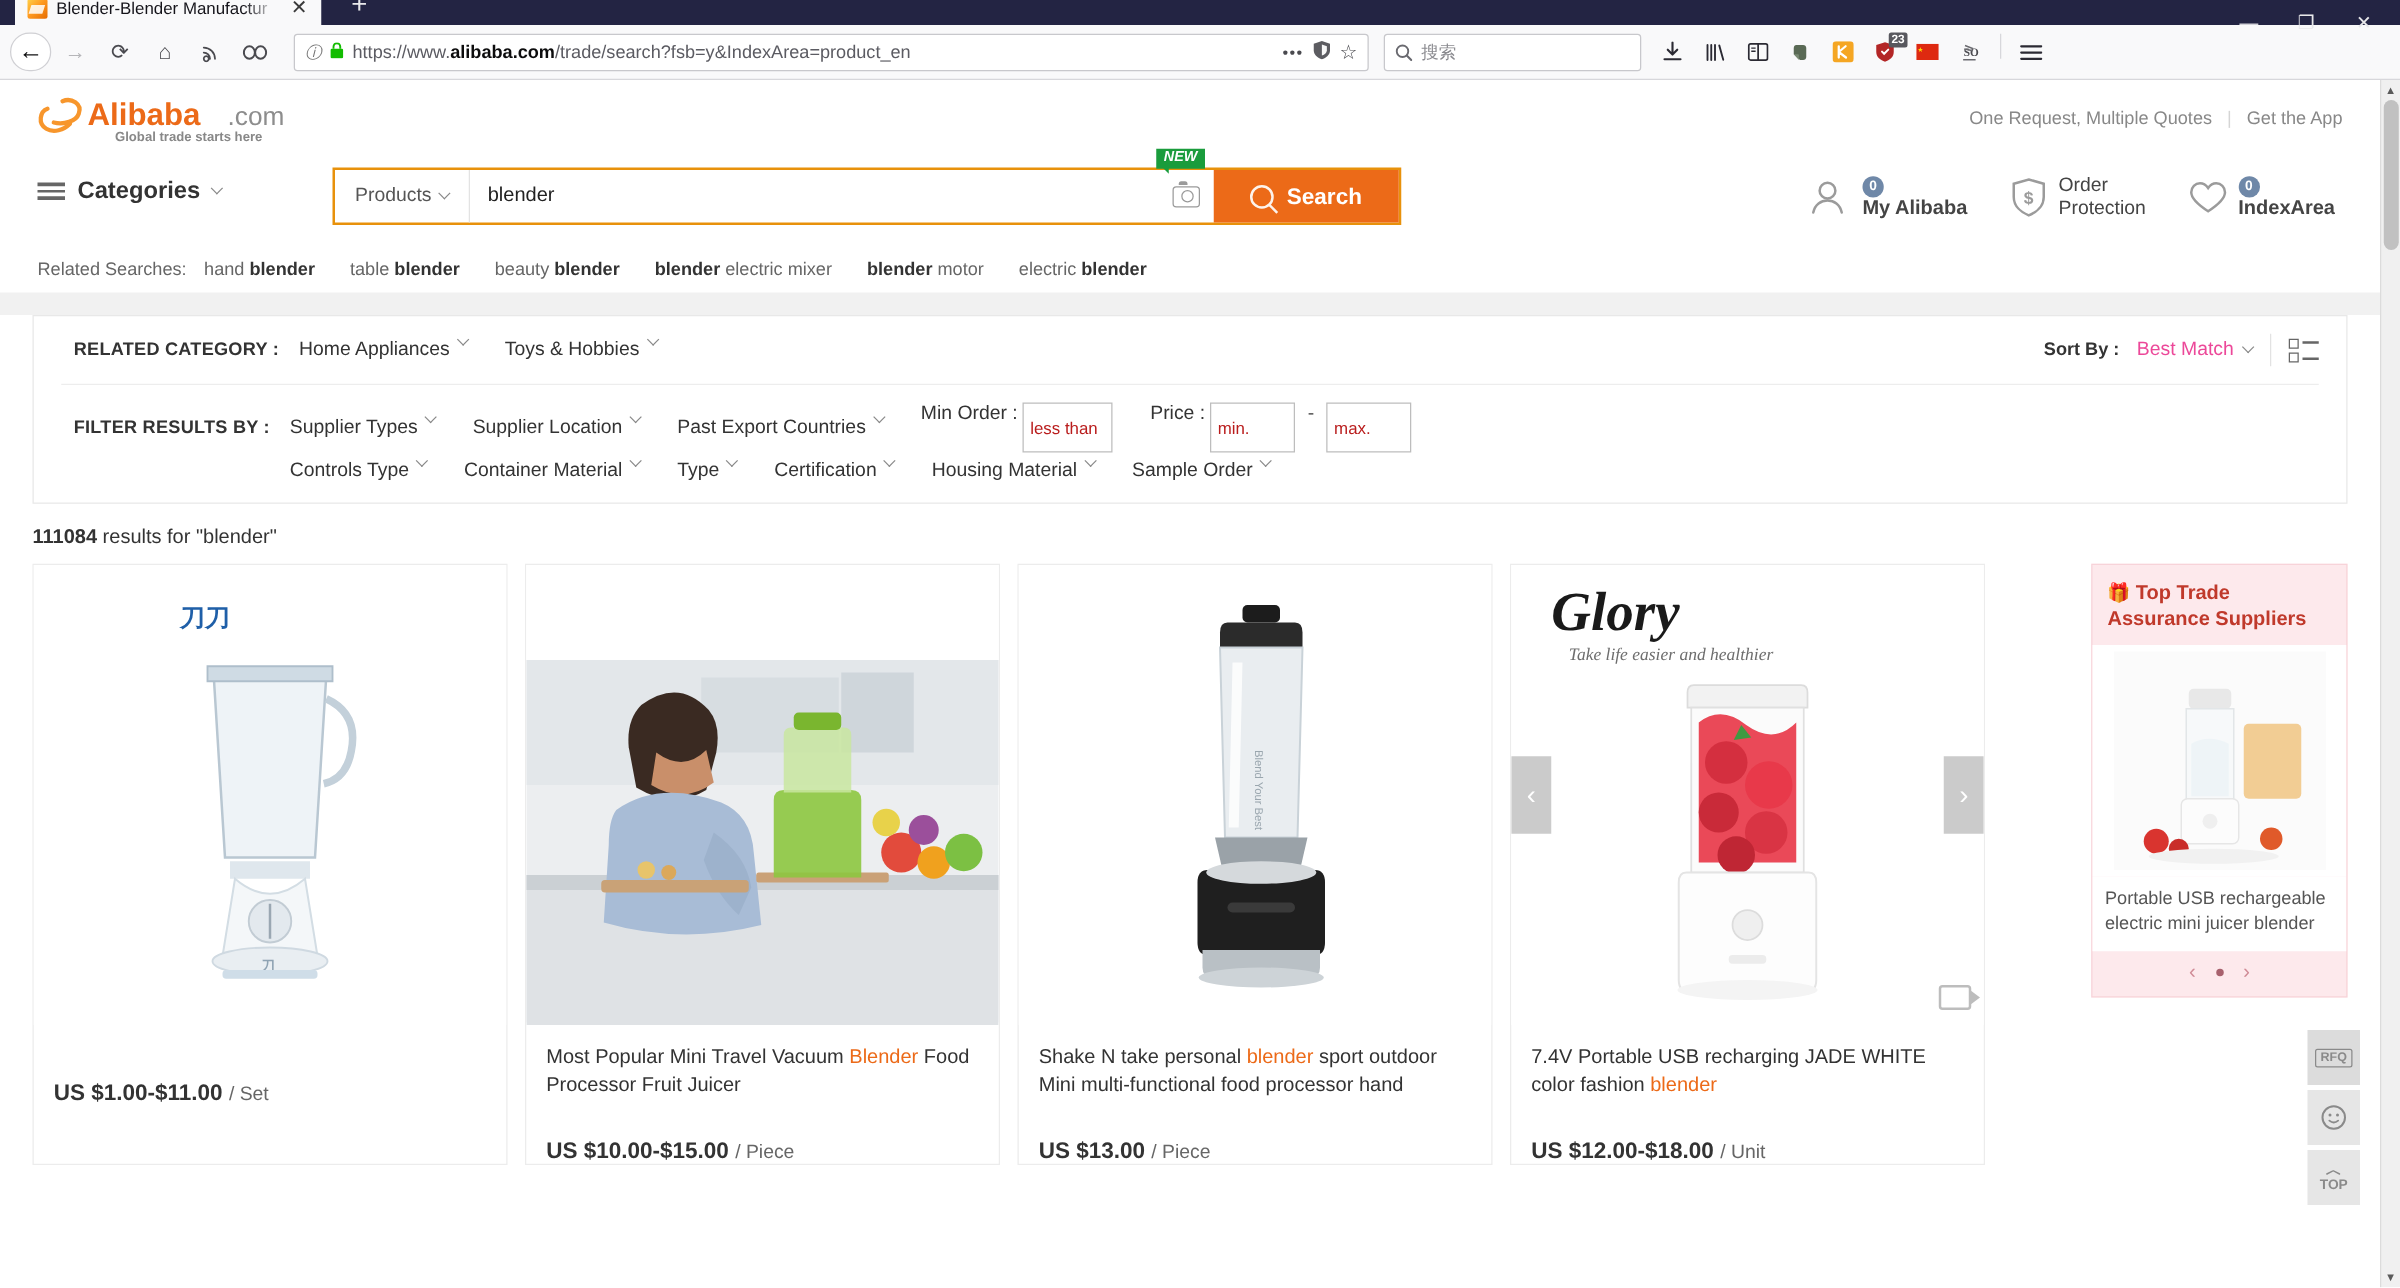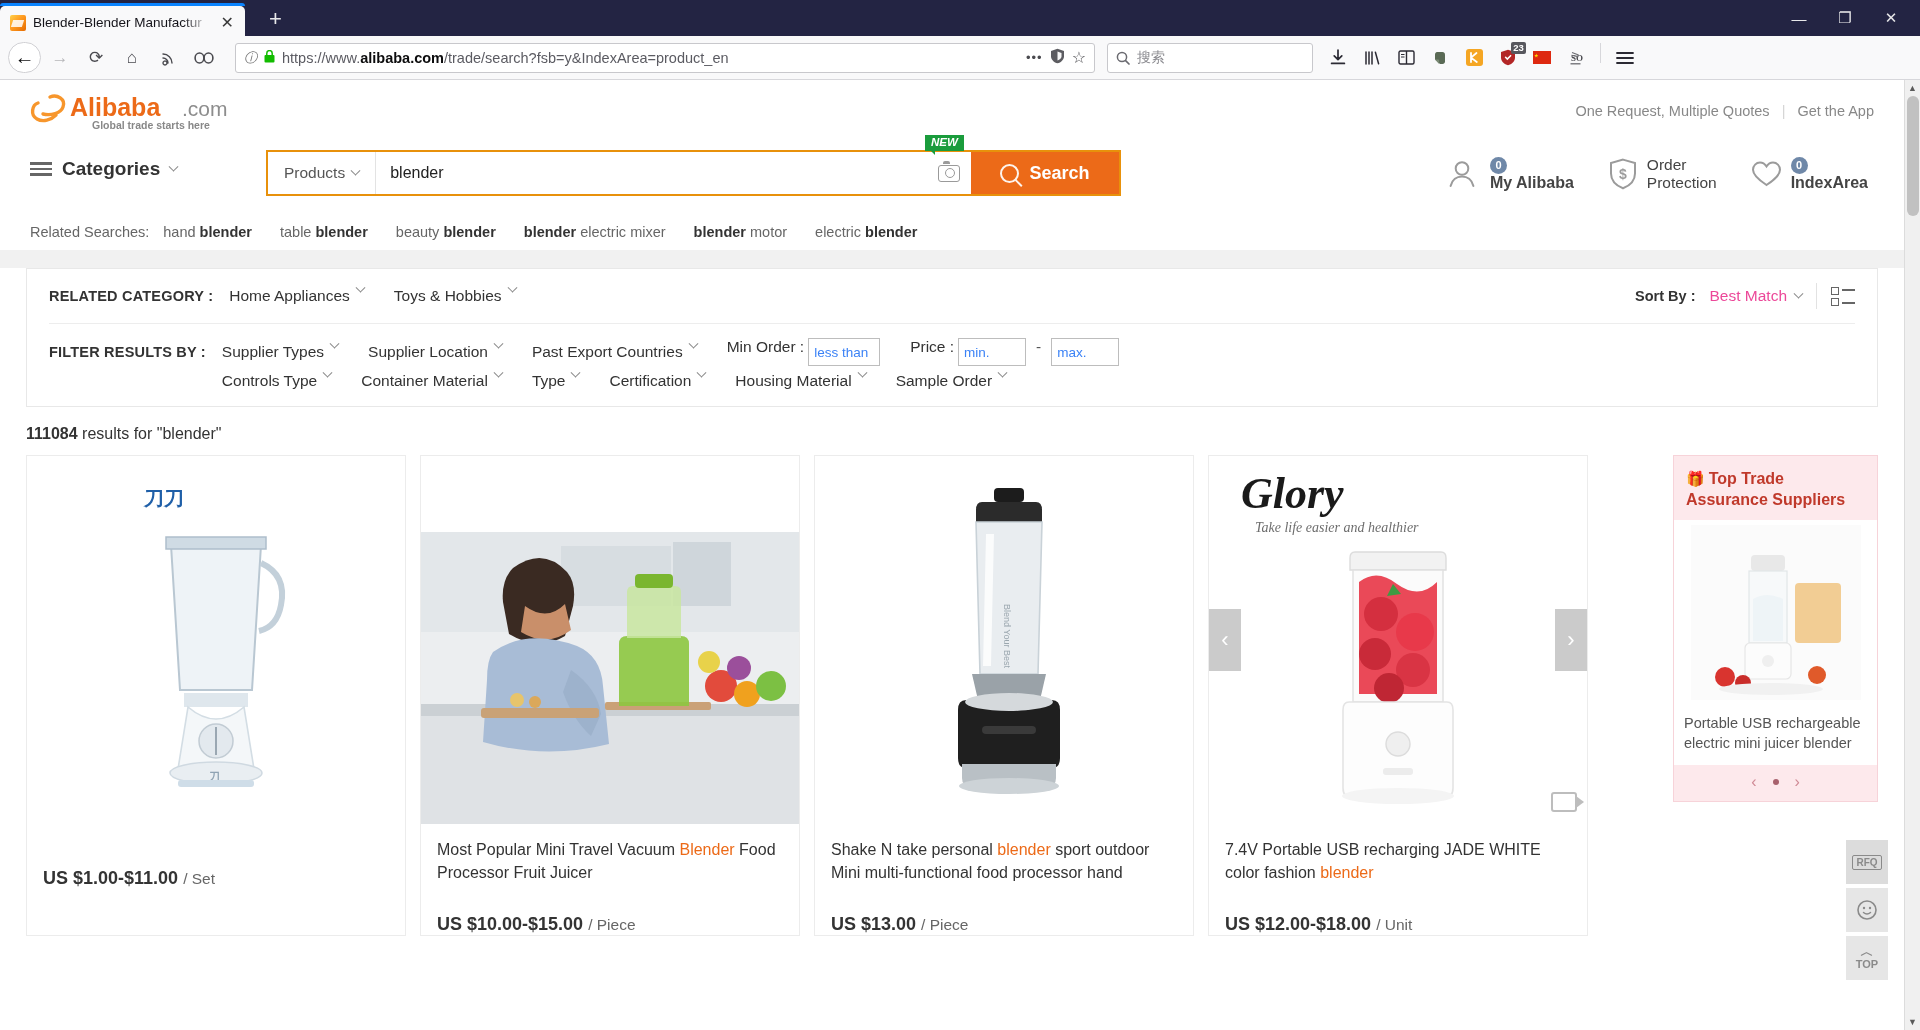--- a/index.html
+++ b/index.html
@@ -6,22 +6,22 @@
   html, body { margin:0; padding:0; }
   body {
     width:1920px; height:1030px; overflow:hidden;
     font-family:"Liberation Sans", sans-serif;
     background:#ffffff; font-size:14px; color:#333;
   }
 
   
   #browser { width:1920px; height:1030px; display:flex; flex-direction:column; }
   .tabstrip {
-    height:36px; background:#232443; display:flex; align-items:flex-end;
-    padding-left:0; position:relative; flex:none;
+    height:20px; background:#232443; display:flex; align-items:flex-end;
+    padding-left:12px; position:relative; flex:none;
   }
   .tab {
     height:33px; background:#f9f9fa; border-radius:5px 5px 0 0;
     display:flex; align-items:center; gap:7px;
     padding:0 8px 0 10px; min-width:245px; max-width:250px;
     position:relative; top:3px;
   }
   .tab::before{
     content:""; position:absolute; top:-3px; left:0; right:0; height:3px;
     background:#0a84ff; border-radius:3px 3px 0 0;
@@ -163,26 +163,26 @@
   .gray-gap { height:18px; background:#f1f1f1; margin-top:10px; }
 
   
   .filters {
     margin:0 26px; background:#fff; border:1px solid #e8e8e8; padding:0 22px;
   }
   .frow { display:flex; align-items:center; min-height:38px; }
   .frow.line1 { padding-top:14px; padding-bottom:14px; border-bottom:1px solid #ededed; }
   .frow.line2 { padding-top:14px; }
   .frow.line3 { padding-top:6px; padding-bottom:16px; }
-  .flabel { font-size:14.5px; font-weight:700; color:#333; letter-spacing:.2px; margin-right:16px; white-space:nowrap; }
+  .flabel { font-size:14.5px; font-weight:700; color:#333; letter-spacing:.2px; margin-right:16px; white-space:nowrap;margin-left:10px; }
   .fitem { font-size:15.5px; color:#333; display:flex; gap:7px;
            margin-right:30px; white-space:nowrap; }
   .fitem.plain { gap:4px; }
   .minput {
-    border:1px solid #bdbdbd; height:28px; width:68px; font-size:13.5px; color:#3b82f6;
+    border:1px solid #bdbdbd; height:40px; width:68px; font-size:13.5px; color:#b91c1c;
     display:flex; align-items:center; padding:0 5px; background:#fff;
   }
   .minput.wide { width:72px; }
   .dash { margin:0 6px; color:#555; }
   .sortwrap { margin-left:auto; display:flex; align-items:center; gap:14px; }
   .sortlbl { font-size:14.5px; font-weight:700; color:#333; }
   .sortval { font-size:15.5px; color:#ec4899; display:flex; align-items:center; gap:8px; }
   .vsep { width:1px; height:26px; background:#e2e2e2; }
   .viewico { display:flex; gap:3px; }
   .viewico .col { display:flex; flex-direction:column; gap:3px; }

